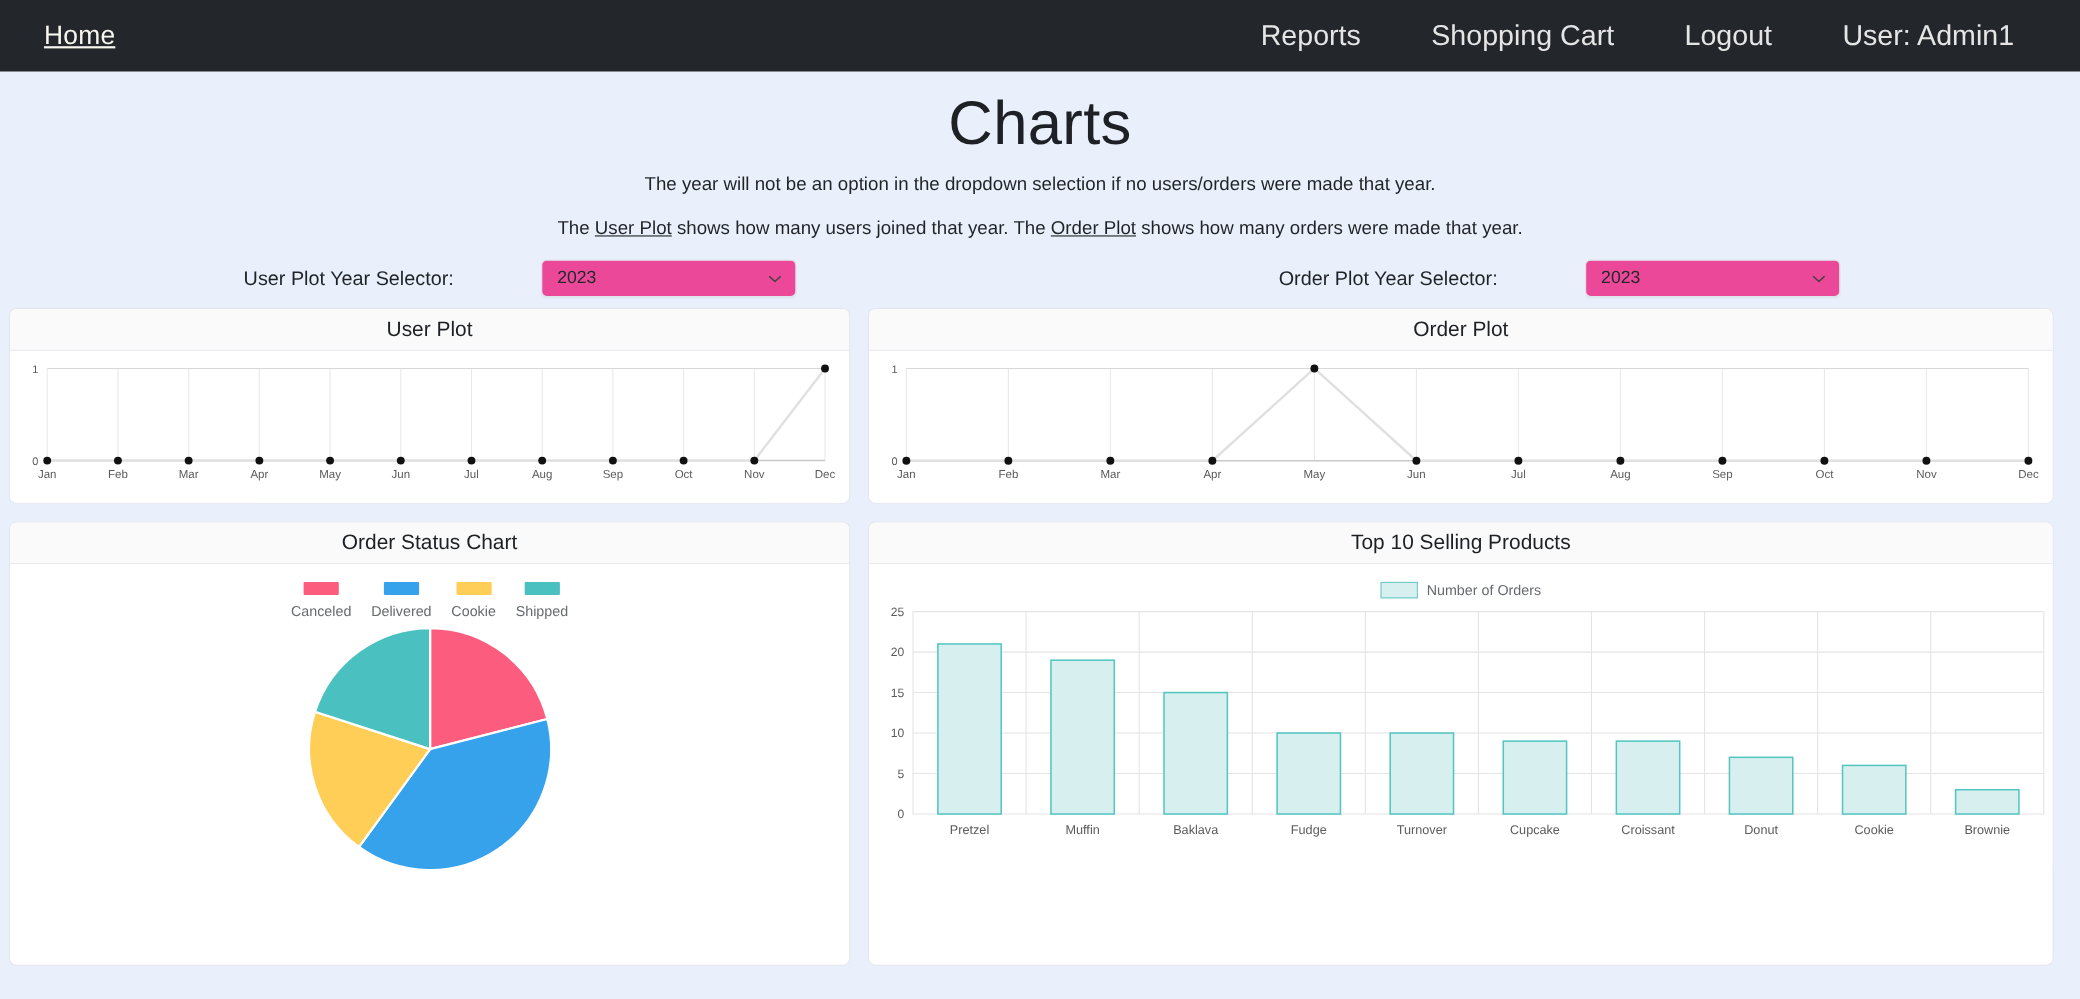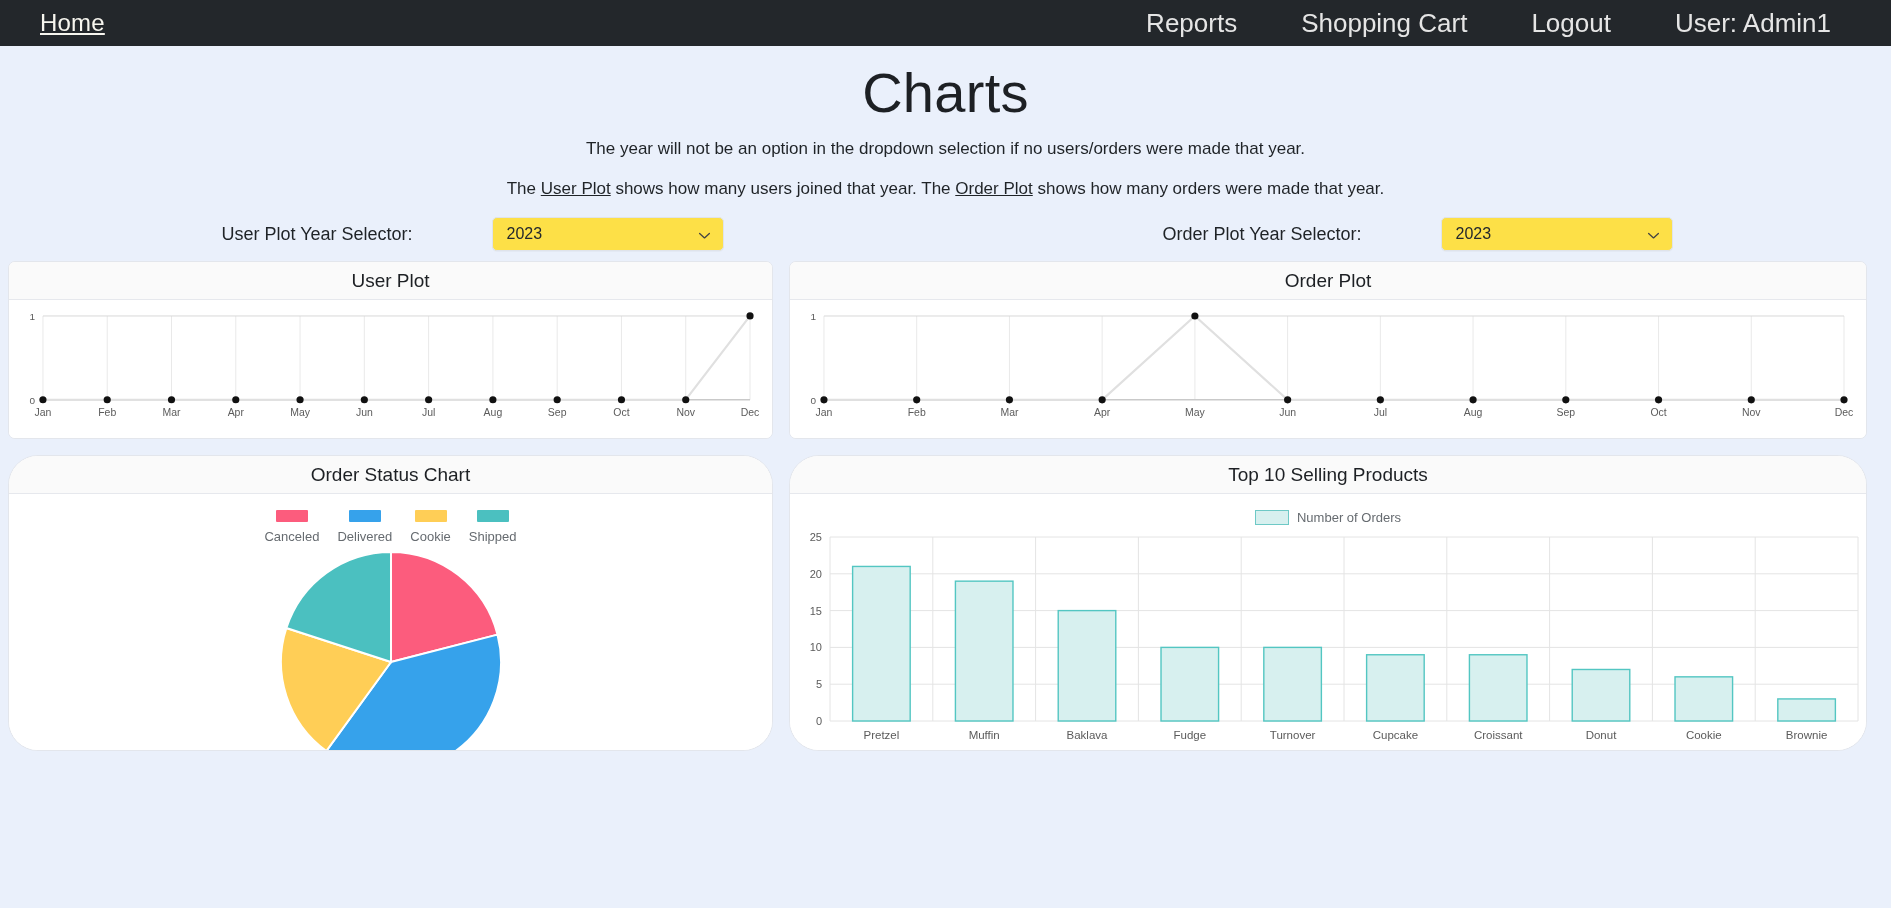--- a/index.html
+++ b/index.html
@@ -6,21 +6,21 @@
   html, body {
     margin: 0; padding: 0;
     width: 1891px; height: 908px;
     background: #eaf0fb;
     font-family: "Liberation Sans", sans-serif;
     overflow: hidden;
   }
 
   
   .navbar {
-    height: 46px;
+    height: 65px;
     background: #23272b;
     display: flex;
     align-items: center;
     justify-content: space-between;
     padding: 0 28px 0 40px;
     color: #ffffff;
   }
   .nav-brand {
     font-size: 24px;
     color: #f7f6ef;
@@ -77,21 +77,21 @@
     gap: 39px;
   }
   .selector-label {
     font-size: 18px;
     color: #1f2327;
     white-space: nowrap;
   }
   .select-box {
     width: 232px;
     height: 34px;
-    background: #fde047;
+    background: #ec4899;
     border: 1px solid #dfe3ea;
     border-radius: 5px;
     display: flex;
     align-items: center;
     justify-content: space-between;
     padding: 0 12px 0 14px;
     font-size: 16px;
     color: #23282d;
     box-shadow: 0 1px 1px rgba(0,0,0,.03);
     cursor: pointer;
@@ -123,21 +123,21 @@
   }
   .card-title {
     font-size: 19px;
     color: #1d2024;
     font-weight: 400;
   }
   .card-body { position: relative; background: #fff; }
 
   .card-row1 { width: 765px; height: 178px; }
   .card-row1.wide { width: 1078px; }
-  .card-row2 { width: 765px; height: 296px; margin-top: 16px; border-radius: 30px; }
+  .card-row2 { width: 765px; height: 404px; margin-top: 16px; }
   .card-row2.wide { width: 1078px; margin-top: 16px; }
 
   
   .linechart { width: 100%; height: 100%; display: block; }
 
   
   .legend {
     display: flex;
     align-items: center;
     justify-content: center;

